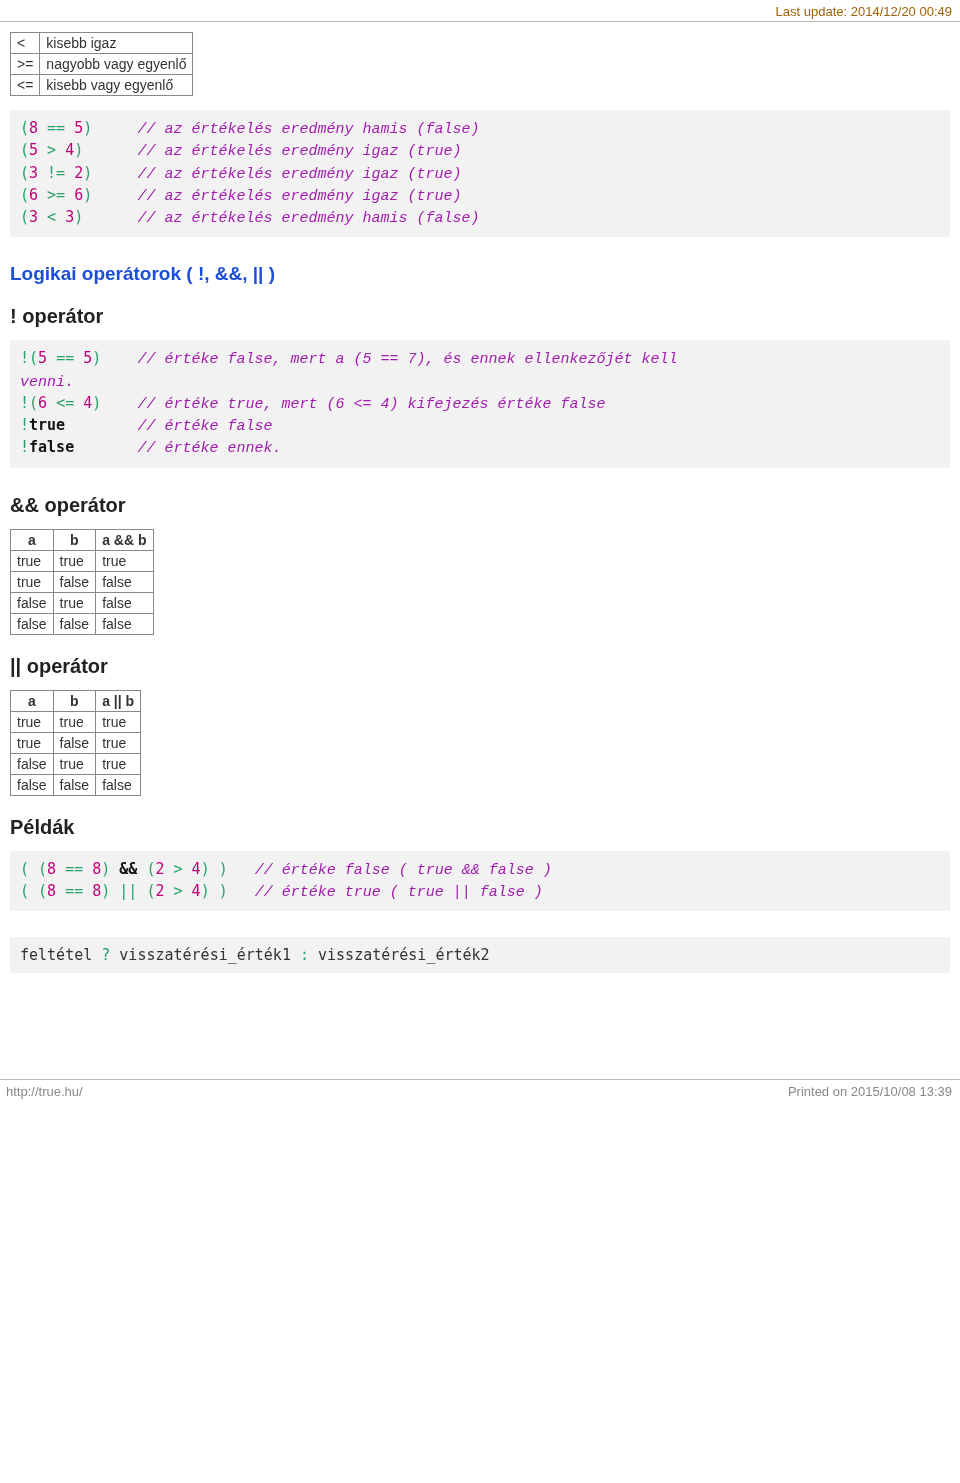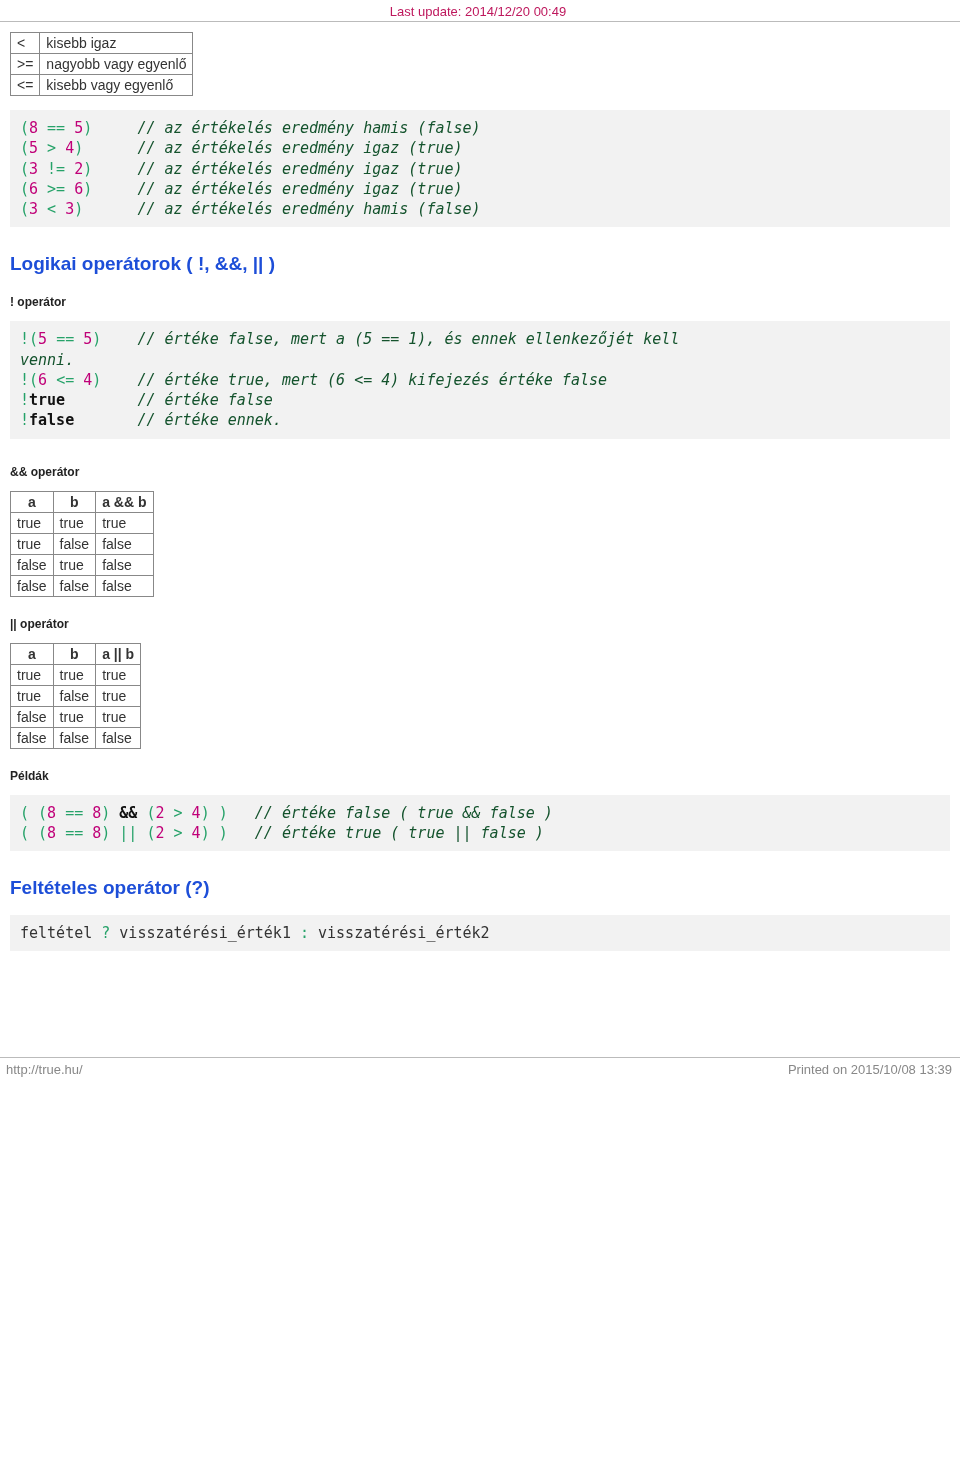--- a/index.html
+++ b/index.html
@@ -7,23 +7,23 @@
     margin: 0;
     padding: 0;
     font-family: Verdana, Geneva, sans-serif;
     font-size: 15px;
     color: #333;
     background: #fff;
     width: 960px;
   }
   .topbar {
     display: flex;
-    justify-content: center;
+    justify-content: flex-end;
     font-size: 13px;
-    color: #be185d;
+    color: #a16207;
     padding: 4px 8px 2px 4px;
     border-bottom: 1px solid #bbb;
   }
   .content {
     padding: 10px 10px 80px 10px;
   }
   .optable {
     border-collapse: collapse;
     margin-bottom: 14px;
   }
@@ -38,33 +38,33 @@
     padding: 8px 10px;
     font-family: "DejaVu Sans Mono", Consolas, monospace;
     font-size: 15px;
     white-space: pre;
     overflow: hidden;
     margin: 8px 0 26px 0;
     line-height: 1.35;
   }
   pre.code .br { color: #26a269; }   
   pre.code .nu { color: #c00078; }   
-  pre.code .cm { font-style: italic; color: #14532d; } 
+  pre.code .cm { font-style: italic; color: #a21caf; font-family: Liberation Mono, monospace; } 
   pre.code .kw { font-weight: bold; color: #111; }
   pre.code .sy { color: #26a269; }
   h3 {
     font-family: Verdana, Geneva, sans-serif;
     font-size: 19px;
     font-weight: bold;
     margin: 26px 0 16px 0;
     color: #1d4ed8;
   }
   h4 {
     font-family: Verdana, Geneva, sans-serif;
-    font-size: 12px;
+    font-size: 20px;
     font-weight: bold;
     margin: 20px 0 12px 0;
     color: #222;
   }
   .truthtable {
     border-collapse: collapse;
     margin: 6px 0 16px 0;
   }
   .truthtable th, .truthtable td {
     border: 1px solid #888;
@@ -111,21 +111,21 @@
   <pre class="code"><span class="br">(</span><span class="nu">8</span> <span class="sy">==</span> <span class="nu">5</span><span class="br">)</span>     <span class="cm">// az értékelés eredmény hamis (false)</span>
 <span class="br">(</span><span class="nu">5</span> <span class="sy">&gt;</span> <span class="nu">4</span><span class="br">)</span>      <span class="cm">// az értékelés eredmény igaz (true)</span>
 <span class="br">(</span><span class="nu">3</span> <span class="sy">!=</span> <span class="nu">2</span><span class="br">)</span>     <span class="cm">// az értékelés eredmény igaz (true)</span>
 <span class="br">(</span><span class="nu">6</span> <span class="sy">&gt;=</span> <span class="nu">6</span><span class="br">)</span>     <span class="cm">// az értékelés eredmény igaz (true)</span>
 <span class="br">(</span><span class="nu">3</span> <span class="sy">&lt;</span> <span class="nu">3</span><span class="br">)</span>      <span class="cm">// az értékelés eredmény hamis (false)</span></pre>
 
   <h3>Logikai operátorok ( !, &amp;&amp;, || )</h3>
 
   <h4>! operátor</h4>
 
-  <pre class="code"><span class="sy">!</span><span class="br">(</span><span class="nu">5</span> <span class="sy">==</span> <span class="nu">5</span><span class="br">)</span>    <span class="cm">// értéke false, mert a (5 == 1), és ennek ellenkezőjét kell</span>
+  <pre class="code"><span class="sy">!</span><span class="br">(</span><span class="nu">5</span> <span class="sy">==</span> <span class="nu">5</span><span class="br">)</span>    <span class="cm">// értéke false, mert a (5 == 7), és ennek ellenkezőjét kell</span>
 <span class="cm">venni.</span>
 <span class="sy">!</span><span class="br">(</span><span class="nu">6</span> <span class="sy">&lt;=</span> <span class="nu">4</span><span class="br">)</span>    <span class="cm">// értéke true, mert (6 &lt;= 4) kifejezés értéke false</span>
 <span class="sy">!</span><span class="kw">true</span>        <span class="cm">// értéke false</span>
 <span class="sy">!</span><span class="kw">false</span>       <span class="cm">// értéke ennek.</span></pre>
 
   <h4>&amp;&amp; operátor</h4>
 
   <table class="truthtable">
     <tbody>
         <tr>
@@ -186,21 +186,20 @@
           <td>false</td>
         </tr>
   </tbody>
     </table>
 
   <h4>Példák</h4>
 
   <pre class="code"><span class="br">(</span> <span class="br">(</span><span class="nu">8</span> <span class="sy">==</span> <span class="nu">8</span><span class="br">)</span> <span class="kw">&amp;&amp;</span> <span class="br">(</span><span class="nu">2</span> <span class="sy">&gt;</span> <span class="nu">4</span><span class="br">)</span> <span class="br">)</span>   <span class="cm">// értéke false ( true &amp;&amp; false )</span>
 <span class="br">(</span> <span class="br">(</span><span class="nu">8</span> <span class="sy">==</span> <span class="nu">8</span><span class="br">)</span> <span class="sy">||</span> <span class="br">(</span><span class="nu">2</span> <span class="sy">&gt;</span> <span class="nu">4</span><span class="br">)</span> <span class="br">)</span>   <span class="cm">// értéke true ( true || false )</span></pre>
 
-  <h3>Feltételes operátor (?)</h3>
 
   <pre class="code">feltétel <span class="sy">?</span> visszatérési_érték1 <span class="sy">:</span> visszatérési_érték2</pre>
 
 </div>
 
 <div class="footer">
   <span>http://true.hu/</span>
   <span>Printed on 2015/10/08 13:39</span>
 </div>
 

